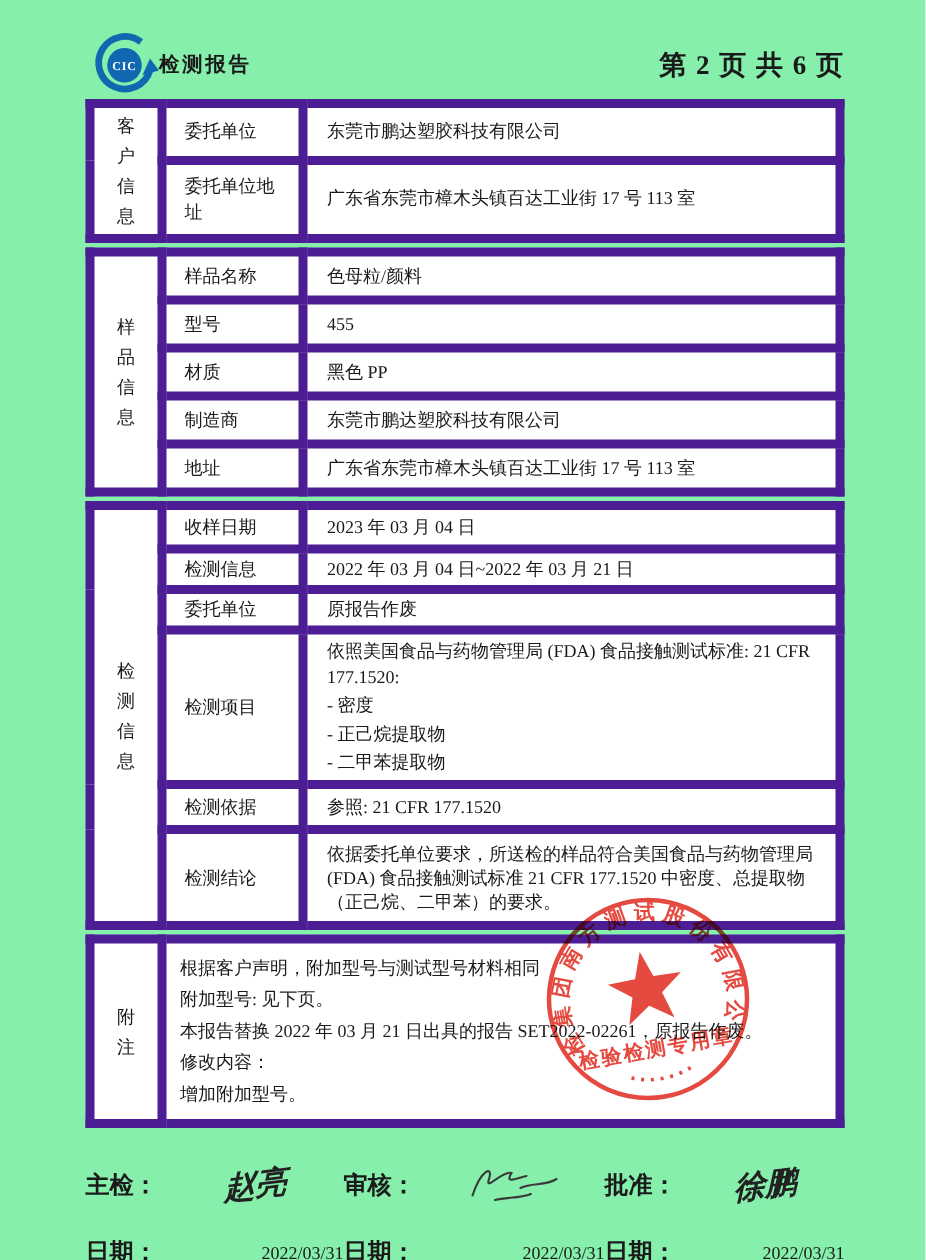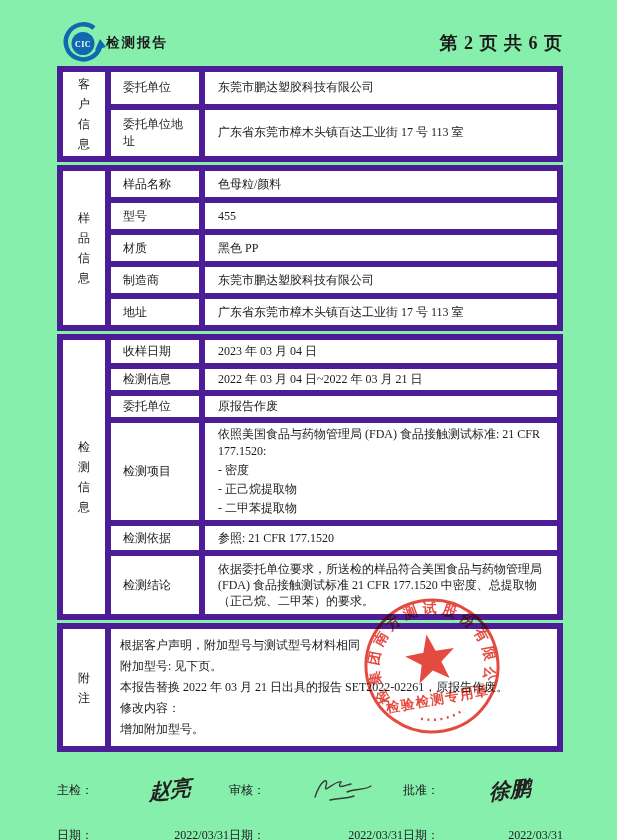--- a/index.html
+++ b/index.html
@@ -27,21 +27,21 @@
   .t-testing tr.r-s5 { height:30px; }
   .cell-lines div { line-height:17px; padding:1px 0; }
   td.para { line-height:16px; padding-top:5px; padding-bottom:5px; }
   .t-notes td.ncontent { padding:6px 8px 6px 9px; }
   .t-notes .note-line { line-height:21px; }
 
   
   .sig-area { margin:14px 57px 0; position:relative; z-index:2; }
   .sig-row { display:grid; grid-template-columns:54px 118px 56px 118px 54px 106px; align-items:center; height:48px; }
   .date-row { display:grid; grid-template-columns:54px 118px 56px 118px 54px 106px; align-items:center; height:26px; margin-top:8px; }
-  .sig-label, .date-label { font-size:12px; }
+  .sig-label, .date-label { font-size:16px;font-weight:bold; }
   .date-value { font-size:12px; text-align:right; }
   .handsig { font-size:21px; font-style:italic; font-weight:bold; color:#222;
              transform:rotate(-7deg) skewX(-6deg); display:inline-block; text-align:center; width:100%; }
   .scribble { display:block; margin:0 auto; }
 
   
   .seal { position:absolute; left:356px; top:590px; width:152px; height:152px; z-index:5;
           mix-blend-mode:multiply; opacity:0.92; transform:rotate(-10deg); }
 
   

